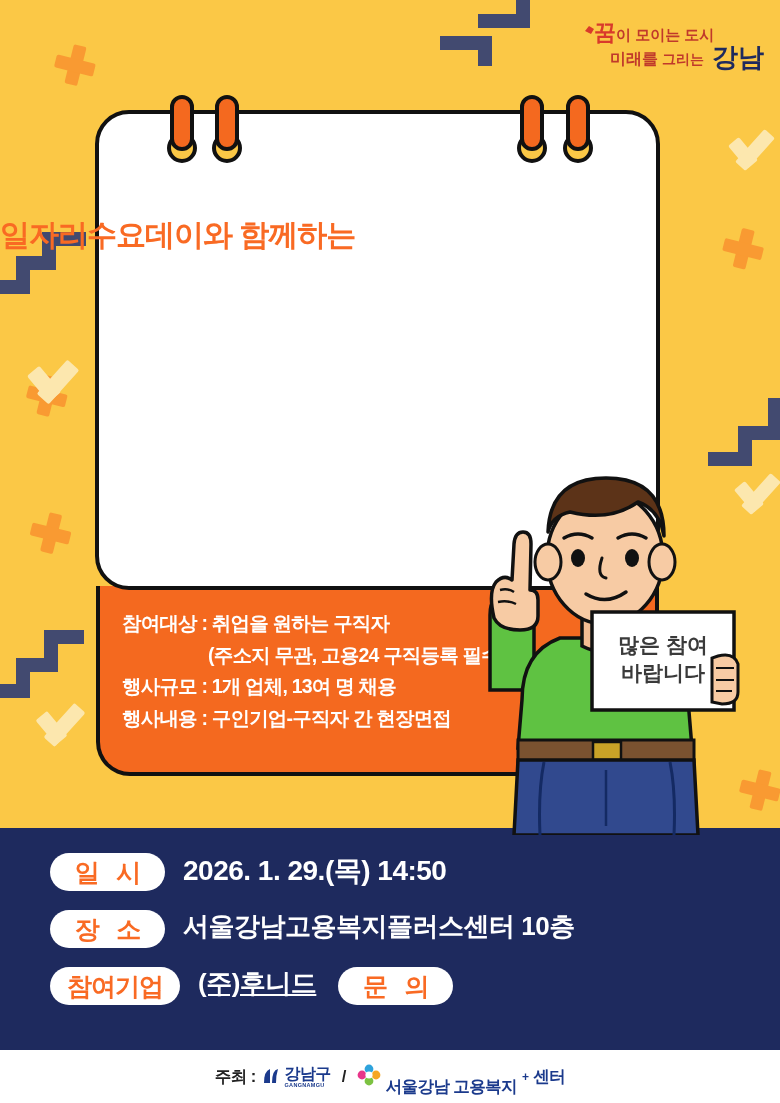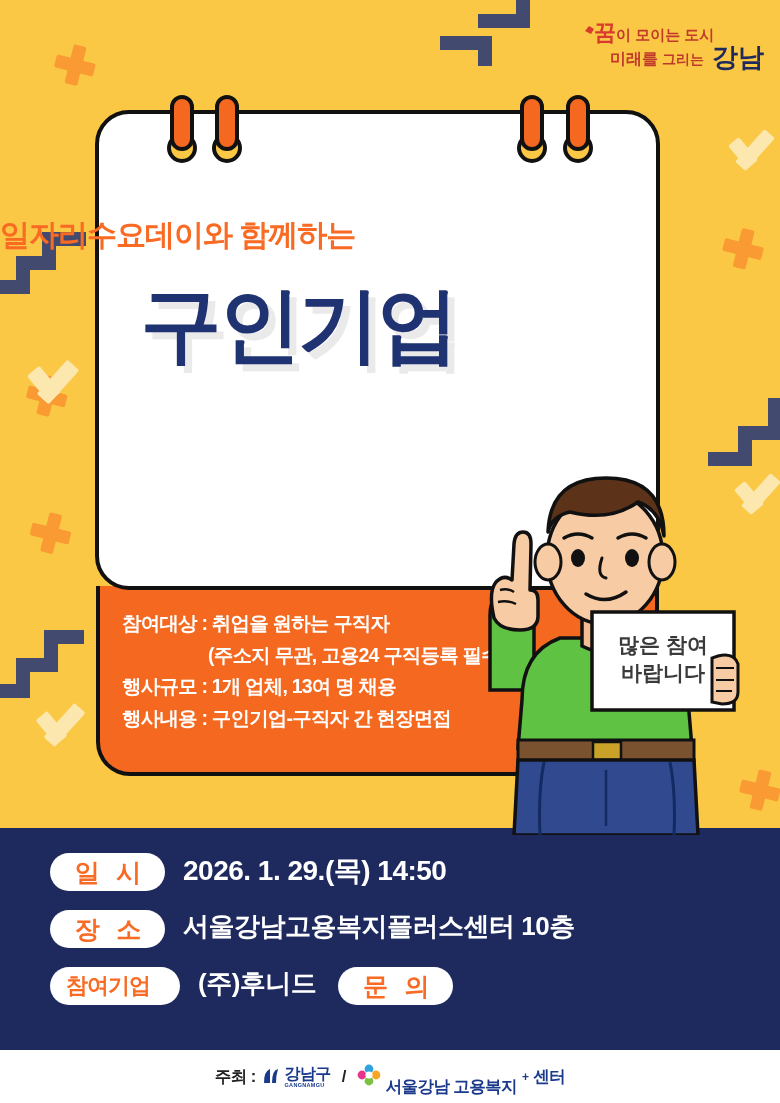--- a/index.html
+++ b/index.html
@@ -222,21 +222,20 @@
         <div class="body"></div>
     </div>
     <div class="ring" style="left:468px;">
       <div class="bottom"></div>
         <div class="body"></div>
     </div>
   </div>
 
   <div class="subtitle">일자리수요데이와 함께하는</div>
   <div class="maintitle">
-    <div class="ln1">구인기업</div>
   </div>
 
   <div class="character">
     <svg width="320" height="395" viewBox="0 0 320 395">
 
       <g>
         <path d="M30 250 L30 175 Q30 152 52 152 Q74 152 74 175 L74 250 Z" fill="#5FC242" stroke="#111" stroke-width="3.5"></path>
       </g>
       <g>
         <path d="M34 178 Q28 152 36 142 Q44 134 52 140 L54 104 Q55 92 63 92 Q71 92 71 104 L70 150 Q78 150 78 160 L78 176 Q78 190 60 190 Q40 190 34 178 Z" fill="#F7CBA4" stroke="#111" stroke-width="3.5" stroke-linejoin="round"></path>
@@ -305,24 +304,24 @@
 
     <div class="row" style="left:50px; top:82px;">
       <div class="pill w1">
         <span>장</span>
         <span>소</span>
       </div>
       <div class="rowtext sm">서울강남고용복지플러스센터 10층</div>
     </div>
 
     <div class="row" style="left:50px; top:139px;">
-      <div class="pill w2" style="font-size:22px; justify-content:flex-start;">
+      <div class="pill w2" style="font-size:25px; justify-content:center;">
         <span>참여기업</span>
       </div>
-      <div class="rowtext sm" style="margin-right:22px;">(주)후니드</div>
+      <div class="rowtext sm" style="margin-right:22px;text-decoration:underline;">(주)후니드</div>
       <div class="pill w1">
         <span>문</span>
         <span>의</span>
       </div>
     </div>
 
   </div>
 
   <div class="footer">
     <span>주최 :</span>

